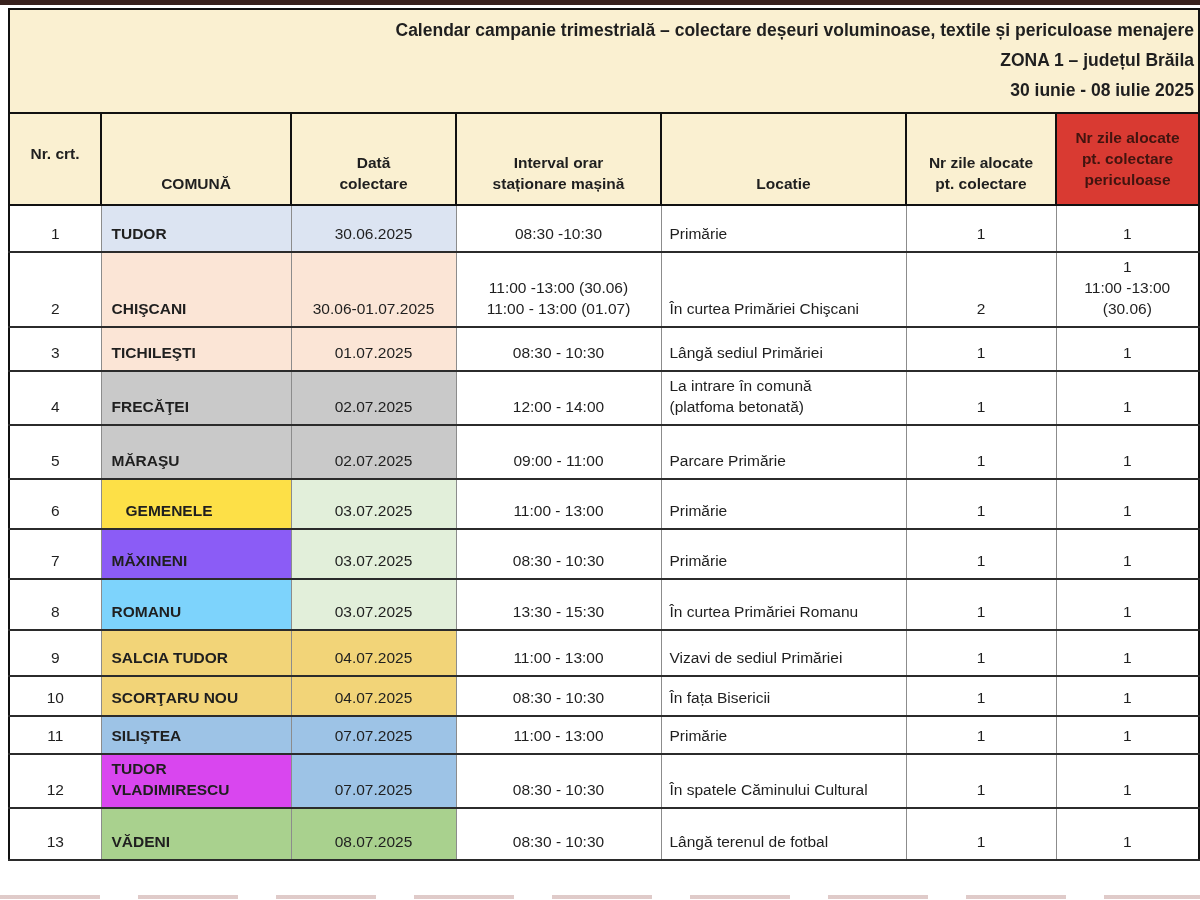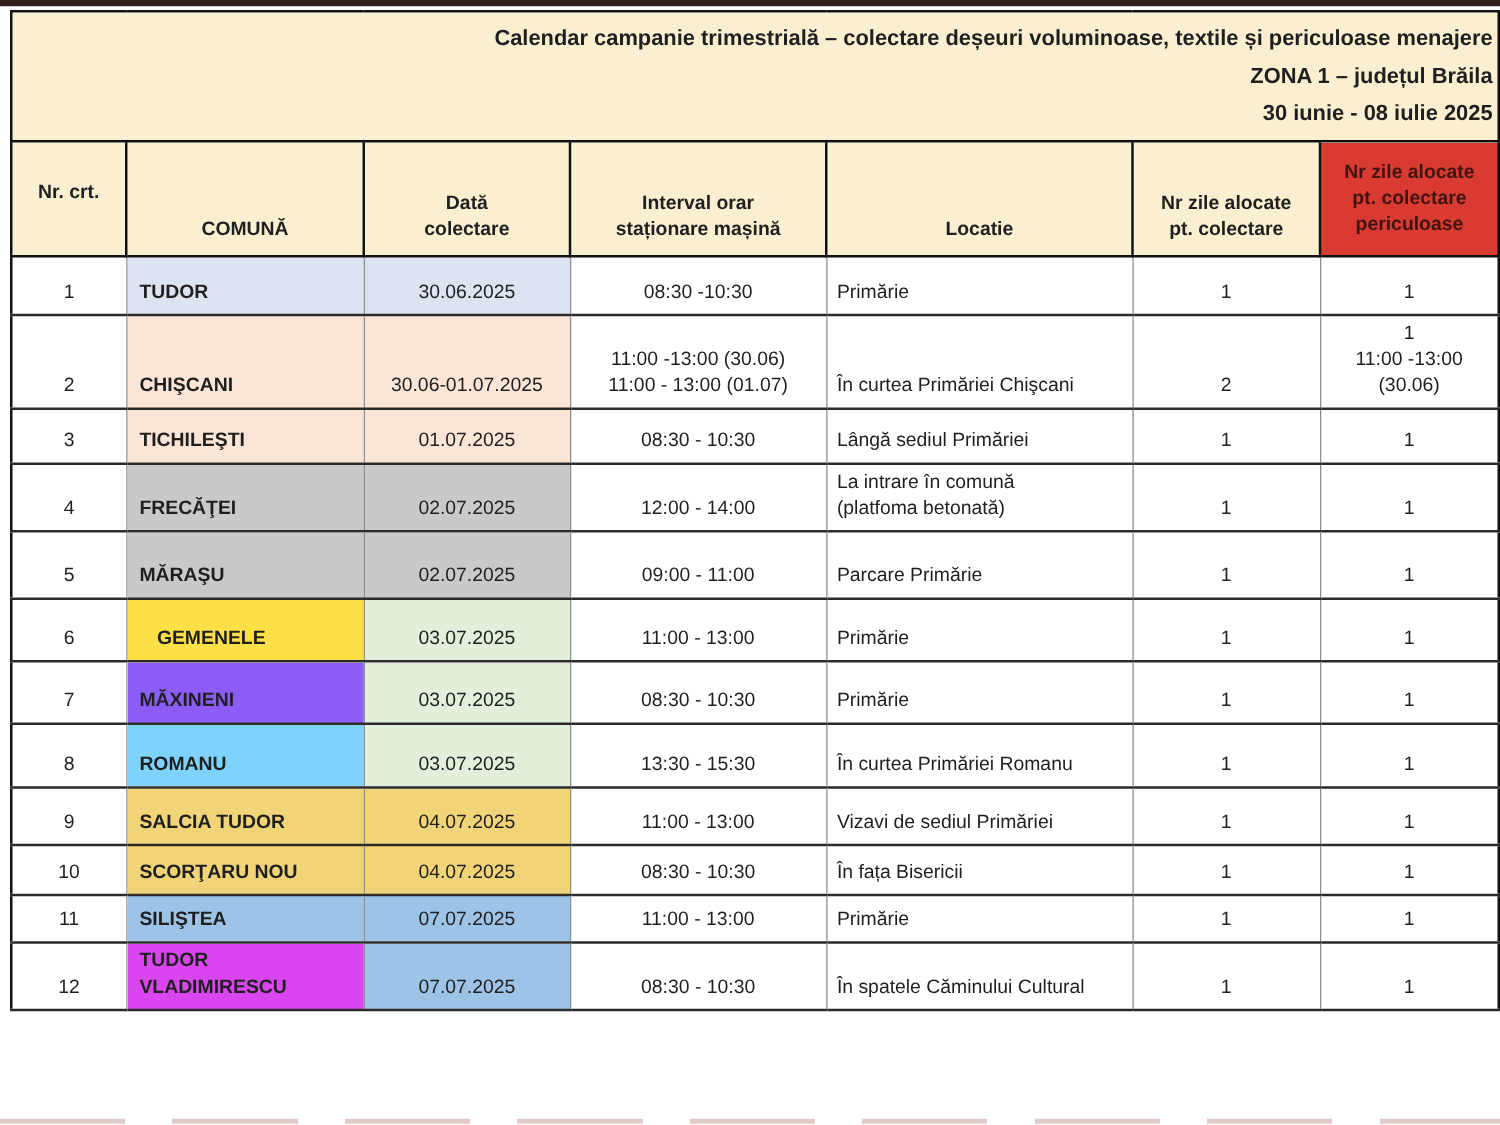--- a/index.html
+++ b/index.html
@@ -205,17 +205,26 @@
         <tr>
           <td class="c-nr">12</td>
           <td class="c-comuna" style="background: #d946ef;">TUDOR
 VLADIMIRESCU</td>
           <td class="c-data" style="background: rgb(157, 195, 230);">07.07.2025</td>
           <td class="c-interval">08:30 - 10:30</td>
           <td class="c-locatie">În spatele  Căminului Cultural</td>
           <td class="c-zile">1</td>
           <td class="c-periculoase">1</td>
         </tr>
+        <tr>
+          <td class="c-nr">13</td>
+          <td class="c-comuna" style="background: rgb(169, 209, 142);">VĂDENI</td>
+          <td class="c-data" style="background: rgb(169, 209, 142);">08.07.2025</td>
+          <td class="c-interval">08:30 - 10:30</td>
+          <td class="c-locatie">Lângă terenul de fotbal</td>
+          <td class="c-zile">1</td>
+          <td class="c-periculoase">1</td>
+        </tr>
       </tbody>
   </table>
 </div>
 
 <div class="bottom-dashes"></div>
 
 </body></html>

